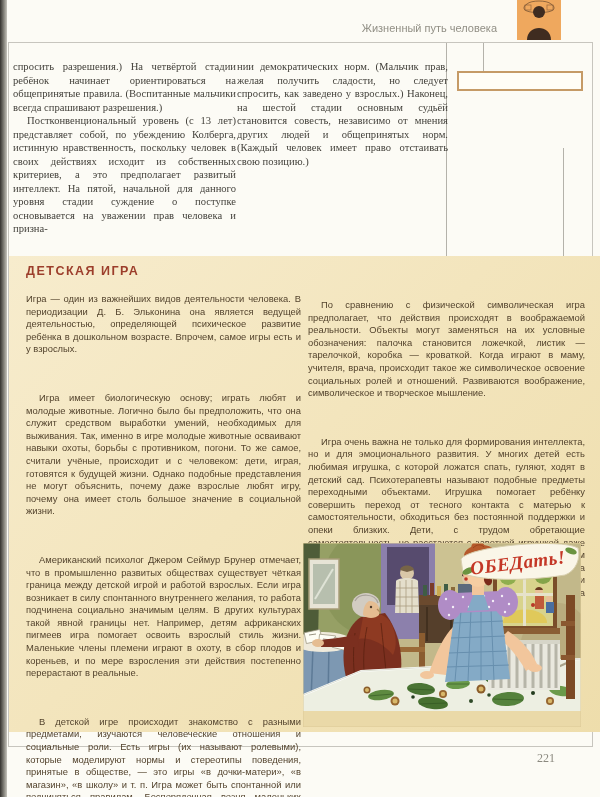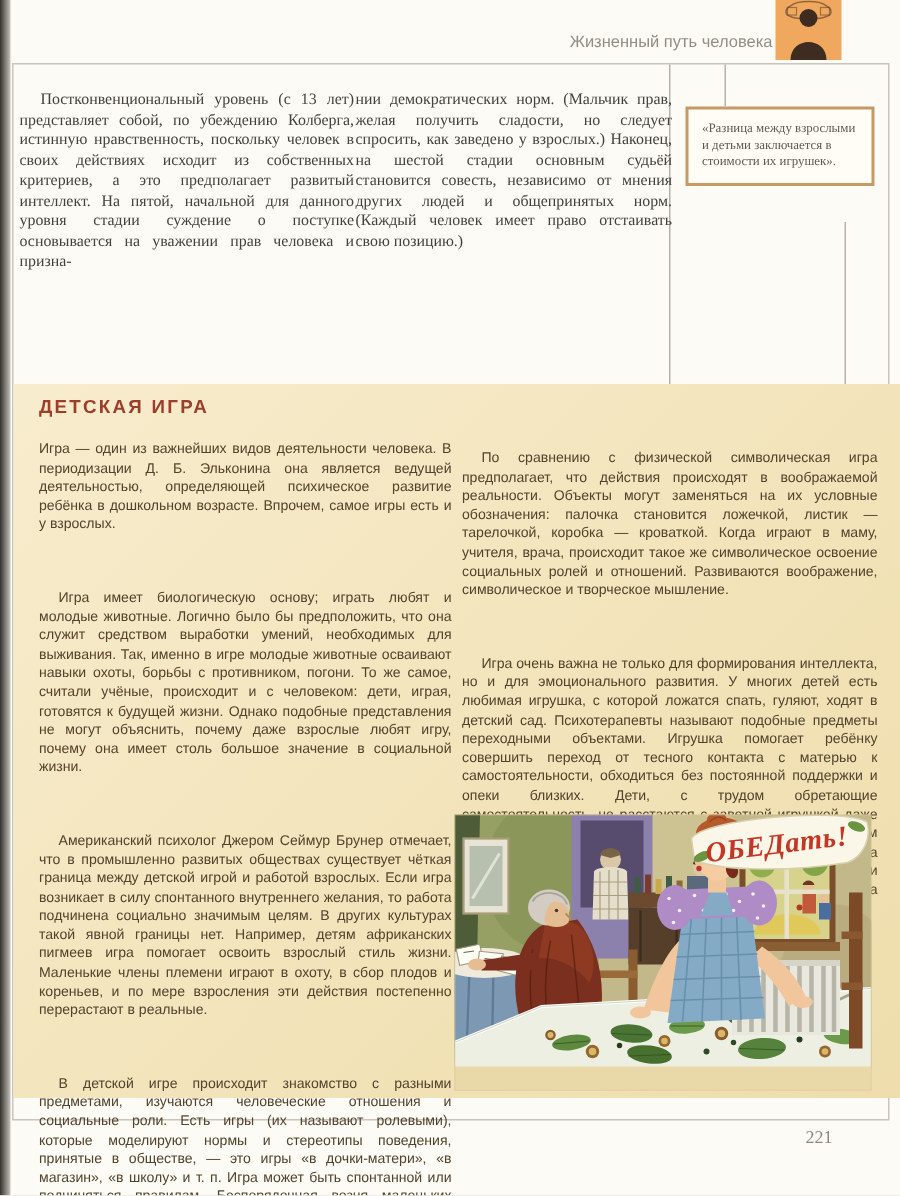--- a/index.html
+++ b/index.html
@@ -1,21 +1,21 @@
 <!DOCTYPE html>
 <html><head>
 <meta charset="utf-8">
 <style>
   html,body{margin:0;padding:0;background:#e8e6df;}
   .page{position:relative;width:600px;height:797px;background:#fcfbf5;overflow:hidden;
         font-family:"Liberation Serif","DejaVu Serif",serif;}
   .spine{position:absolute;left:0;top:0;width:7px;height:797px;
          background:linear-gradient(to right,#34322e,#8a8880 60%,#c6c4bc);}
   
-  .header-title{position:absolute;top:22px;right:85px;font-family:"Liberation Sans",sans-serif;
+  .header-title{position:absolute;top:22px;right:103px;font-family:"Liberation Sans",sans-serif;
         font-size:11px;color:#918f85;}
   .chapter-icon{position:absolute;left:517px;top:0;width:44px;height:40px;background:#efa85e;}
   
   .frame{position:absolute;left:8px;top:42px;width:583px;height:703px;border:1px solid #c7c5be;}
   
   .acol{position:absolute;font-size:10.6px;line-height:13.5px;color:#44423c;text-align:justify;}
   .acol p{margin:0;}
   .acol p.ind{text-indent:14px;}
   .col1{left:13px;top:60px;width:223px;}
   .col2{left:237px;top:60px;width:211px;}
@@ -58,28 +58,28 @@
       <rect x="30" y="5" width="6" height="5" fill="none" stroke="#6b4a2e" stroke-width="0.8" opacity="0.6"></rect>
     </svg>
   </div>
 
   <div class="frame"></div>
   <div class="divider-v dv-main"></div>
   <div class="divider-v dv-qtop"></div>
   <div class="divider-v dv-qbot"></div>
 
   <div class="acol col1">
+    <p>спросить разрешения.) На четвёртой стадии ребёнок начинает ориентироваться на общепринятые правила. (Воспитанные мальчики всегда спрашивают разрешения.)</p>
     <p class="ind">Постконвенциональный уровень (с 13 лет) представляет собой, по убеждению Колберга, истинную нравственность, поскольку человек в своих действиях исходит из собственных критериев, а это предполагает развитый интеллект. На пятой, начальной для данного уровня стадии суждение о поступке основывается на уважении прав человека и призна-</p>
   </div>
   <div class="acol col2">
     <p>нии демократических норм. (Мальчик прав, желая получить сладости, но следует спросить, как заведено у взрослых.) Наконец, на шестой стадии основным судьёй становится совесть, независимо от мнения других людей и общепринятых норм. (Каждый человек имеет право отстаивать свою позицию.)</p>
   </div>
 
   <div class="quote-box">
-    <p class="quote-text">«Разница между взрослыми и детьми заключается в стоимости их игрушек».</p>
   </div>
 
   <div class="beige">
     <h2 class="box-title">ДЕТСКАЯ ИГРА</h2>
 
     <div class="bcol bcol-left">
       <p>Игра — один из важнейших видов деятельности человека. В периодизации Д. Б. Эльконина она является ведущей деятельностью, определяющей психическое развитие ребёнка в дошкольном возрасте. Впрочем, самое игры есть и у взрослых.</p>
       <p class="ind">Игра имеет биологическую основу; играть любят и молодые животные. Логично было бы предположить, что она служит средством выработки умений, необходимых для выживания. Так, именно в игре молодые животные осваивают навыки охоты, борьбы с противником, погони. То же самое, считали учёные, происходит и с человеком: дети, играя, готовятся к будущей жизни. Однако подобные представления не могут объяснить, почему даже взрослые любят игру, почему она имеет столь большое значение в социальной жизни.</p>
       <p class="ind">Американский психолог Джером Сеймур Брунер отмечает, что в промышленно развитых обществах существует чёткая граница между детской игрой и работой взрослых. Если игра возникает в силу спонтанного внутреннего желания, то работа подчинена социально значимым целям. В других культурах такой явной границы нет. Например, детям африканских пигмеев игра помогает освоить взрослый стиль жизни. Маленькие члены племени играют в охоту, в сбор плодов и кореньев, и по мере взросления эти действия постепенно перерастают в реальные.</p>
       <p class="ind">В детской игре происходит знакомство с разными предметами, изучаются человеческие отношения и социальные роли. Есть игры (их называют ролевыми), которые моделируют нормы и стереотипы поведения, принятые в обществе, — это игры «в дочки-матери», «в магазин», «в школу» и т. п. Игра может быть спонтанной или подчиняться правилам. Беспорядочная возня маленьких детей служит той же цели, что и игровая агрессия котят: она позволяет в безопасных условиях тренировать навыки нападения и защиты. Агрессивные элементы при этом лишь обозначаются, что отличает игру от настоящей схватки.</p>

